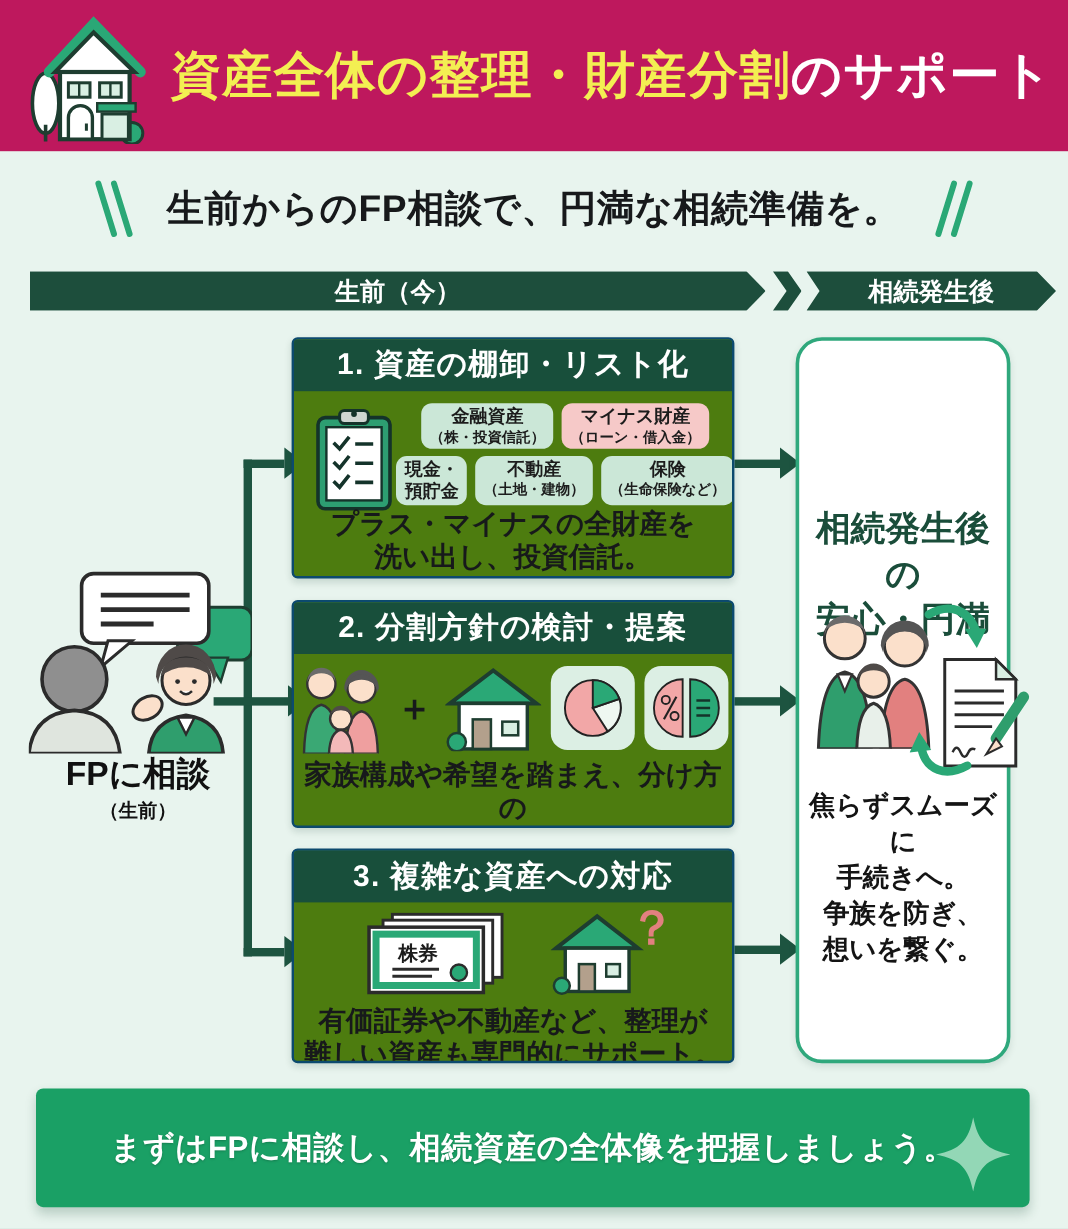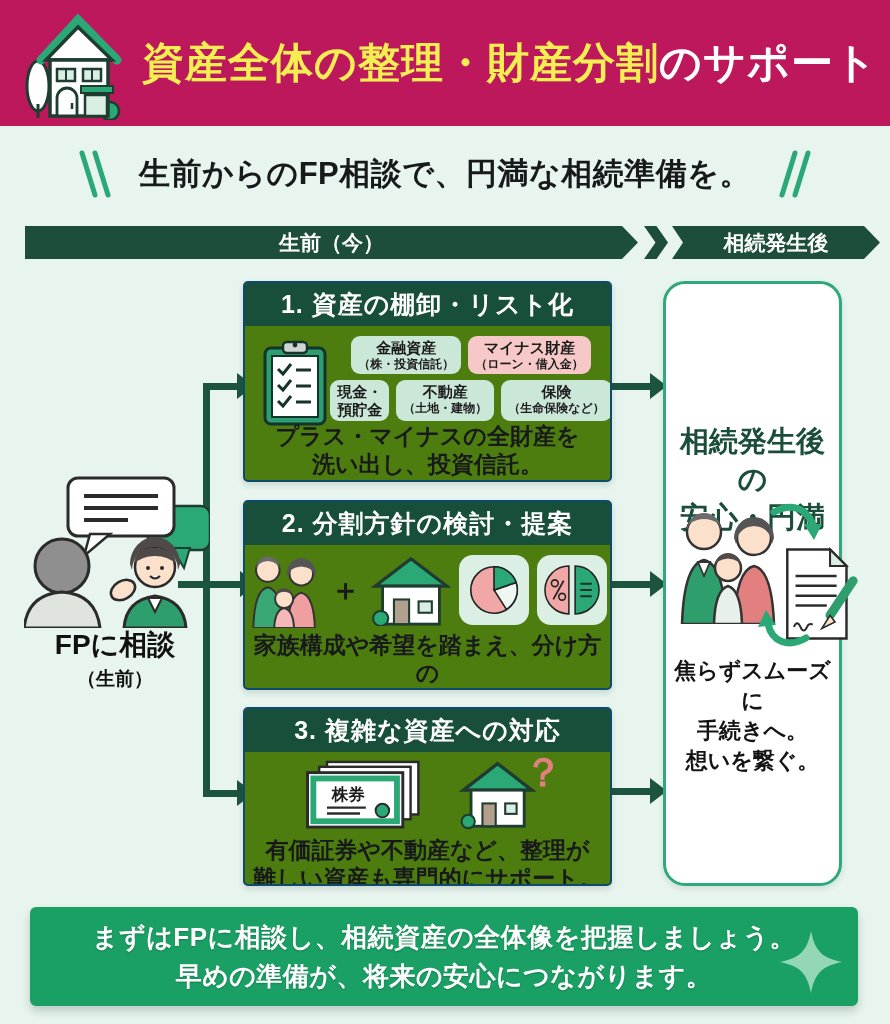--- a/index.html
+++ b/index.html
@@ -53,21 +53,21 @@
   .tile { width:70px; height:70px; background:#dcefe4; border-radius:14px; display:flex; align-items:center; justify-content:center; }
 
   
   .box3 { top:707px; height:179px; }
   .box3-icons { height:78px; display:flex; align-items:flex-end; justify-content:center; gap:34px; padding-top:10px; }
 
   
   .consult { position:absolute; left:24px; top:472px; }
   .consult-label { position:absolute; left:10px; top:626px; width:210px; text-align:center; color:#111; }
   .consult-label .l1 { font-size:28px; font-weight:900; }
-  .consult-label .l2 { font-size:19px; font-weight:900; margin-top:2px; }
+  .consult-label .l2 { font-size:16px; font-weight:900; margin-top:2px; }
 
   
   .panel { position:absolute; left:663px; top:281px; width:179px; height:605px; background:#fff; border:3.5px solid #2fa87c; border-radius:22px; box-shadow:0 3px 6px rgba(10,50,35,.10); }
   .panel-title { position:absolute; top:138px; left:0; right:0; text-align:center; font-size:29px; font-weight:900; color:#1a4d3a; line-height:38px; }
   .panel-icons { position:absolute; top:216px; left:0; right:0; height:152px; }
   .panel-caption { position:absolute; top:372px; left:0; right:0; text-align:center; font-size:22px; font-weight:900; color:#141414; line-height:30px; }
 
   
   .footer { position:absolute; left:30px; top:907px; width:828px; height:99px; background:#1aa065; border-radius:6px; box-shadow:0 5px 9px rgba(15,70,45,.22); display:flex; flex-direction:column; align-items:center; justify-content:center; gap:4px; }
   .footer-line { color:#fff; font-size:26px; font-weight:900; letter-spacing:0.5px; text-shadow:0 1px 2px rgba(0,0,0,.22); white-space:nowrap; }
@@ -318,25 +318,25 @@
         <polygon points="44,40 34,24 52,24" fill="#2aa876"></polygon>
       </svg>
       <svg width="52" height="48" viewBox="0 0 52 48" style="position:absolute;left:92px;top:102px;">
         <path d="M48,36 C30,46 14,40 10,22" fill="none" stroke="#2aa876" stroke-width="7" stroke-linecap="round"></path>
         <polygon points="8,8 0,25 18,23" fill="#2aa876"></polygon>
       </svg>
     </div>
     <div class="panel-caption">
       <div>焦らずスムーズに</div>
       <div>手続きへ。</div>
+      <div>争族を防ぎ、</div>
       <div>想いを繋ぐ。</div>
     </div>
   </div>
 
   <div class="footer">
     <div class="footer-line">まずはFPに相談し、相続資産の全体像を把握しましょう。</div>
-    <div class="footer-line">早めの準備が、将来の安心につながります。</div>
     <svg class="sparkle" width="62" height="62" viewBox="0 0 62 62">
       <path d="M31 0 C35 20 42 27 62 31 C42 35 35 42 31 62 C27 42 20 35 0 31 C20 27 27 20 31 0 Z" fill="#93d7b6"></path>
     </svg>
   </div>
 
 </div>
 
 </body></html>

